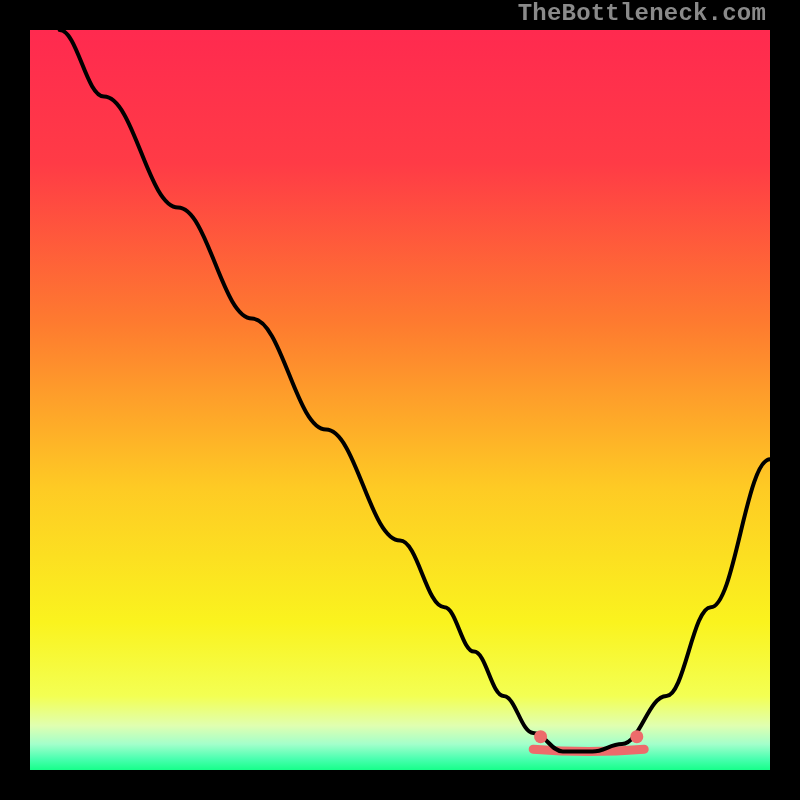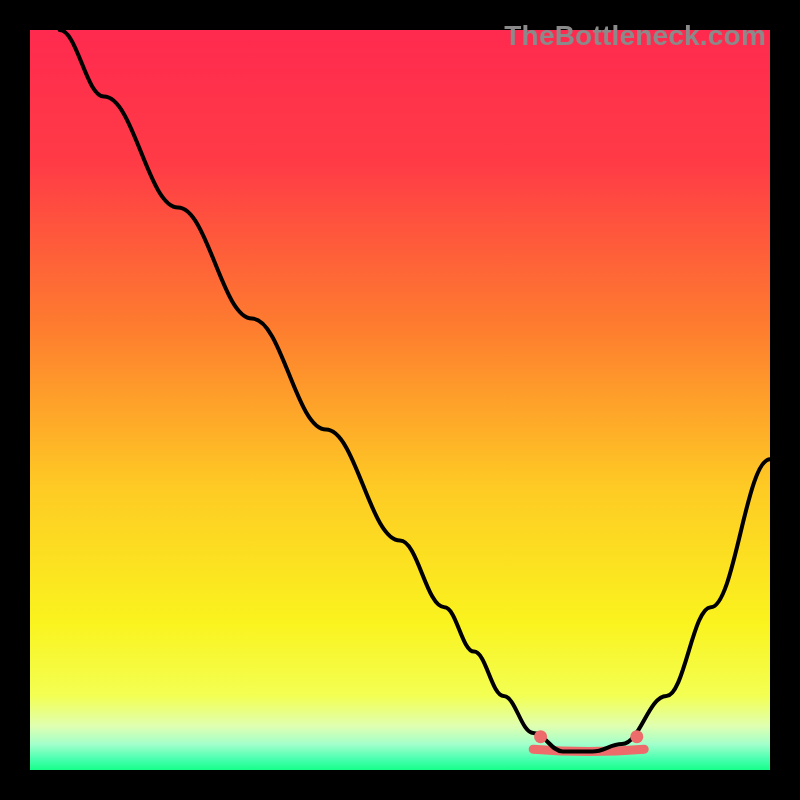--- a/index.html
+++ b/index.html
@@ -13,24 +13,24 @@
   .frame {
     position: absolute;
     left: 30px;
     top: 30px;
     width: 740px;
     height: 740px;
     background: #000;
   }
   .watermark {
     position: absolute;
-    top: 20px;
+    top: 0;
     right: 34px;
-    font-family: Liberation Sans, sans-serif;
-    font-size: 28px;
+    font-family: Liberation Mono, monospace;
+    font-size: 24px;
     font-weight: bold;
     color: #8a8a8a;
     letter-spacing: 0.2px;
   }
   svg {
     position: absolute;
     left: 0;
     top: 0;
   }
 </style>

